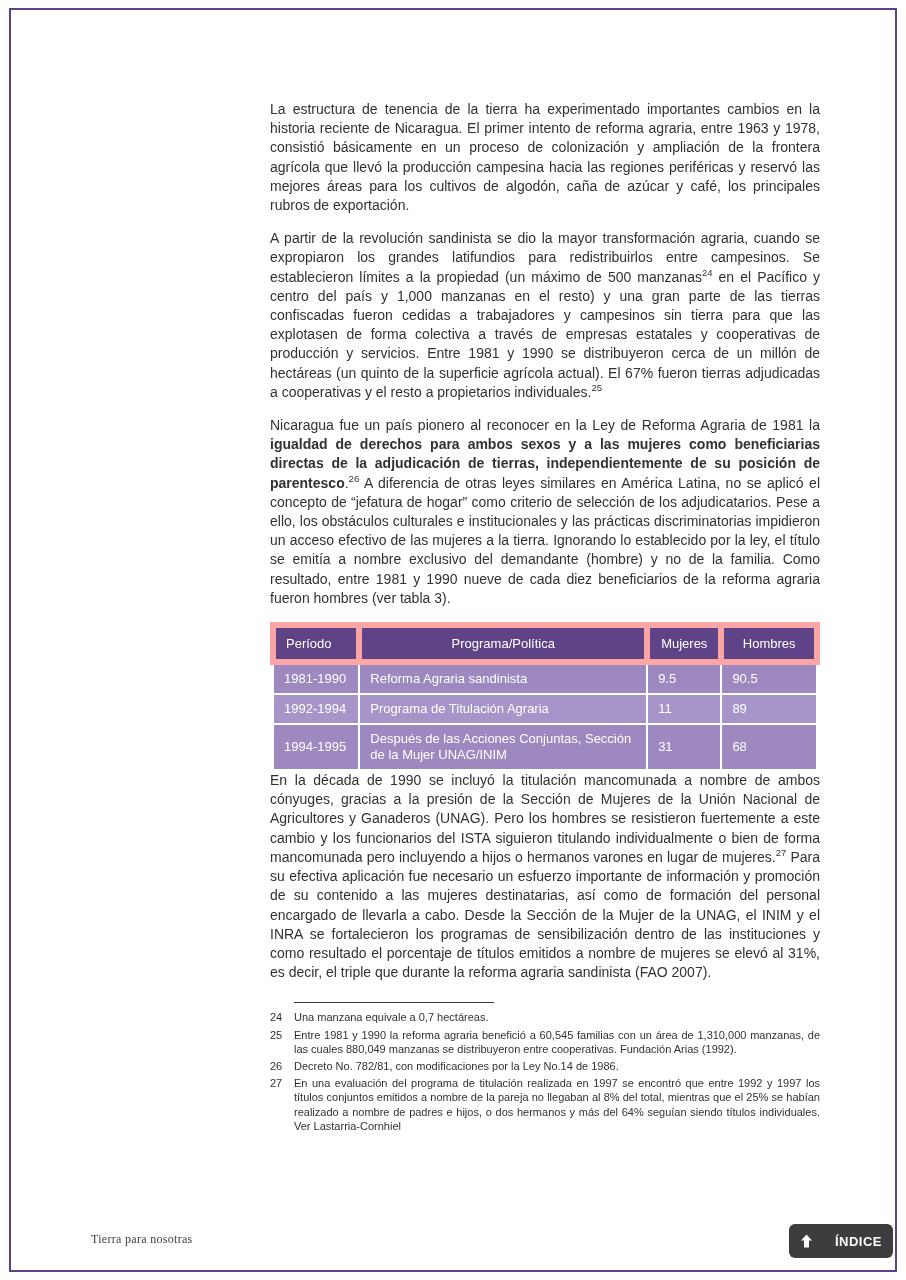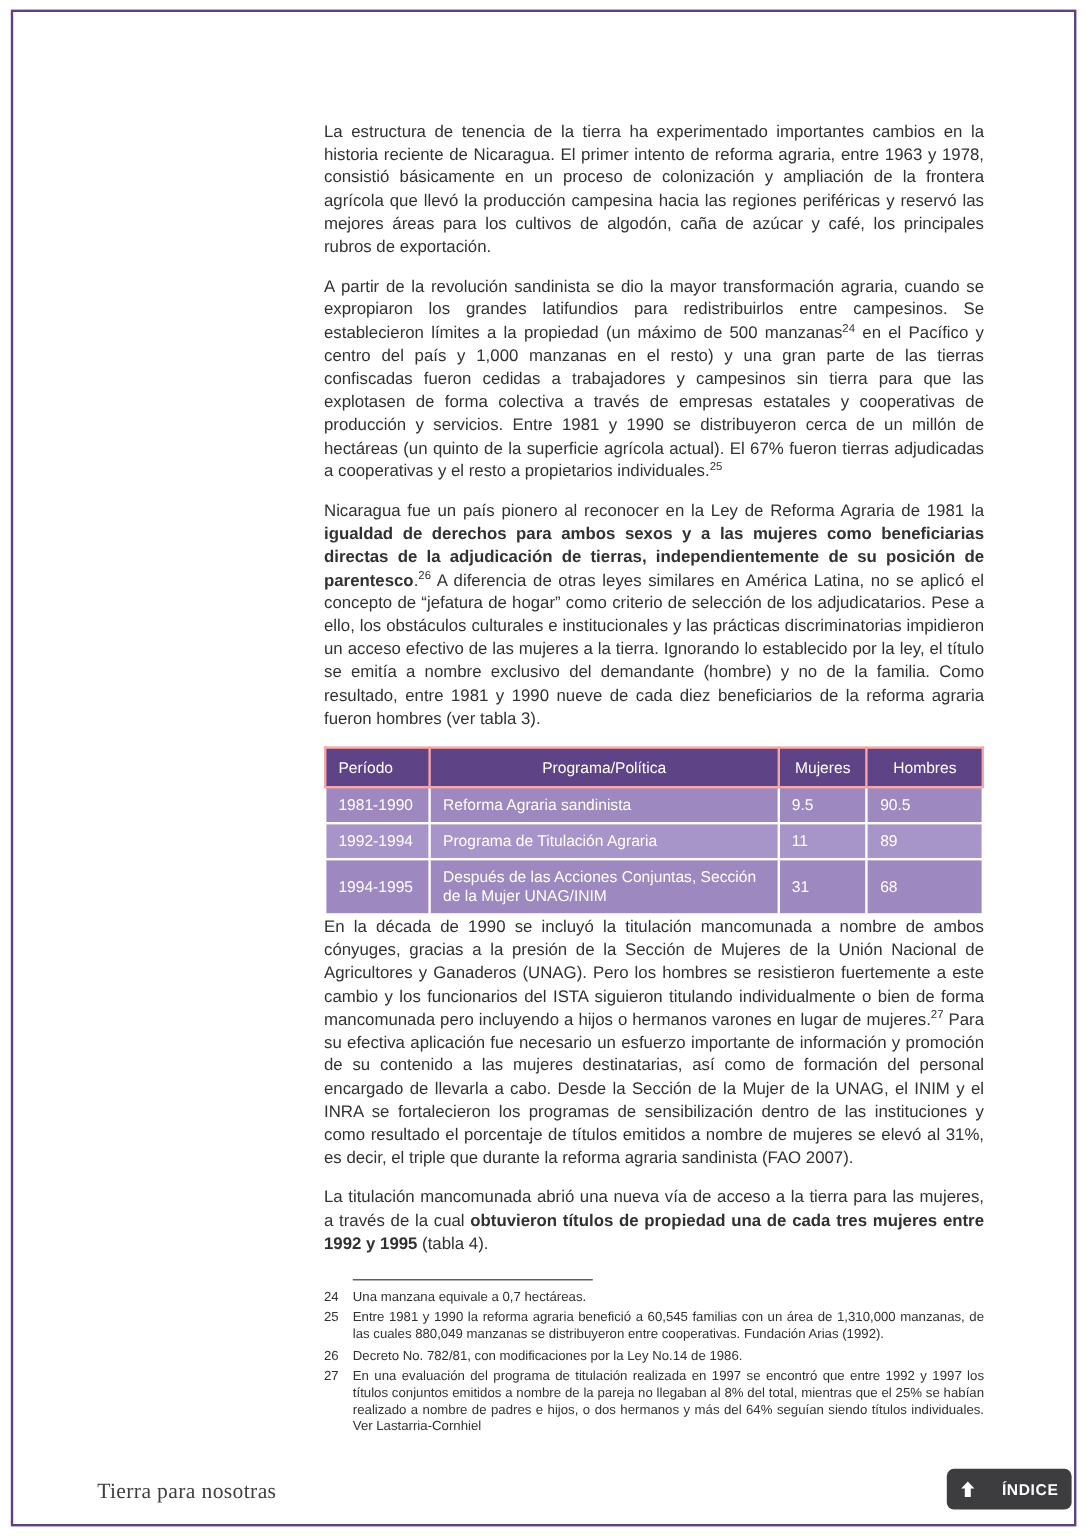--- a/index.html
+++ b/index.html
@@ -14,38 +14,38 @@
   *{box-sizing:border-box;}
   html,body{margin:0;padding:0;width:906px;height:1280px;background:#fff;overflow:hidden;}
   body{font-family:"Liberation Sans",sans-serif;color:var(--text-color);position:relative;}
   .frame{position:absolute;left:9px;top:8px;right:9px;bottom:8px;border:2px solid var(--frame-purple);pointer-events:none;}
   .content{position:absolute;left:270px;top:100px;width:550px;}
   .para{text-align:justify;font-size:14px;line-height:19.2px;margin:0 0 14px 0;}
   .para .b{font-weight:bold;}
   sup{font-size:9.5px;line-height:0;vertical-align:super;}
   .table-title{color:var(--accent-purple);font-weight:bold;font-size:15px;line-height:21px;margin:18px 0 10px 0;}
   table.data-table{width:100%;border-collapse:collapse;}
-  table.data-table th{background:var(--table-header-bg);color:#fff;font-weight:normal;font-size:13px;padding:8px 10px;border:2px solid #fca5a5;text-align:center;}
+  table.data-table th{background:var(--table-header-bg);color:#fff;font-weight:normal;font-size:13px;padding:8px 10px;border:6px solid #fca5a5;text-align:center;}
   table.data-table th:nth-child(1){text-align:left;width:84px;}
   table.data-table th:nth-child(2){width:280px;}
   table.data-table th:nth-child(3){width:71px;}
   table.data-table th:nth-child(4){width:93px;}
   table.data-table td{color:#fff;font-size:13px;line-height:16px;padding:6px 10px;border:2px solid #fff;}
   table.data-table td.c0,table.data-table td.c1{text-align:left;}
   table.data-table td.c2,table.data-table td.c3{text-align:left;}
   table.data-table tbody tr:nth-child(odd) td{background:var(--table-row-bg);}
   table.data-table tbody tr:nth-child(even) td{background:var(--table-row-alt-bg);}
   .source{color:var(--accent-purple);font-size:11px;margin:9px 0 26px 2px;}
   .fn-rule{margin:20px 0 7px 24px;width:200px;border-top:1px solid #3a3a3a;}
   .footnotes{width:100%;}
   .footnote{display:flex;font-size:11px;line-height:14.2px;margin-bottom:3px;text-align:justify;}
   .fn-num{width:24px;flex:none;}
   .fn-text{flex:1;}
   .footer{position:absolute;left:0;top:1222px;width:100%;height:44px;font-family:"Liberation Serif",serif;}
-  .footer-left{position:absolute;left:81px;top:10px;font-size:18px;color:#3f3f3f;letter-spacing:0.3px;}
+  .footer-left{position:absolute;left:91px;top:10px;font-size:12px;color:#3f3f3f;letter-spacing:0.3px;}
   .page-num{position:absolute;left:0;right:0;top:9px;text-align:center;font-size:14px;color:#606060;}
   .indice-btn{position:absolute;right:13px;top:2px;height:34px;display:flex;align-items:center;gap:22px;background:var(--button-bg);border-radius:6px;padding:0 11px;cursor:pointer;text-decoration:none;}
   .indice-btn .label{color:#fff;font-family:"Liberation Sans",sans-serif;font-weight:bold;font-size:13px;letter-spacing:0.5px;}
   .arrow-icon{display:inline-flex;}
 </style>
 </head>
 <body>
 
 <div class="frame"></div>
 
@@ -84,21 +84,20 @@
           <td class="c1">Después de las Acciones Conjuntas, Sección de la Mujer UNAG/INIM</td>
           <td class="c2">31</td>
           <td class="c3">68</td>
         </tr>
       </tbody>
   </table>
 
 
   <div id="paragraphs-bottom">
       <p class="para"><span>En la década de 1990 se incluyó la titulación mancomunada a nombre de ambos cónyuges, gracias a la presión de la Sección de Mujeres de la Unión Nacional de Agricultores y Ganaderos (UNAG). Pero los hombres se resistieron fuertemente a este cambio y los funcionarios del ISTA siguieron titulando individualmente o bien de forma mancomunada pero incluyendo a hijos o hermanos varones en lugar de mujeres.</span><sup>27</sup><span> Para su efectiva aplicación fue necesario un esfuerzo importante de información y promoción de su contenido a las mujeres destinatarias, así como de formación del personal encargado de llevarla a cabo. Desde la Sección de la Mujer de la UNAG, el INIM y el INRA se fortalecieron los programas de sensibilización dentro de las instituciones y como resultado el porcentaje de títulos emitidos a nombre de mujeres se elevó al 31%, es decir, el triple que durante la reforma agraria sandinista (FAO 2007).</span></p>
-      <p class="para"><span>La titulación mancomunada abrió una nueva vía de acceso a la tierra para las mujeres, a través de la cual </span><span class="b">obtuvieron títulos de propiedad una de cada tres mujeres entre 1992 y 1995</span><span> (tabla 4).</span></p>
     </div>
 
   <div class="fn-rule"></div>
   <div class="footnotes" id="footnotes">
       <div class="footnote">
         <span class="fn-num">24</span>
         <span class="fn-text"><span>Una manzana equivale a 0,7 hectáreas.</span></span>
       </div>
       <div class="footnote">
         <span class="fn-num">25</span>

